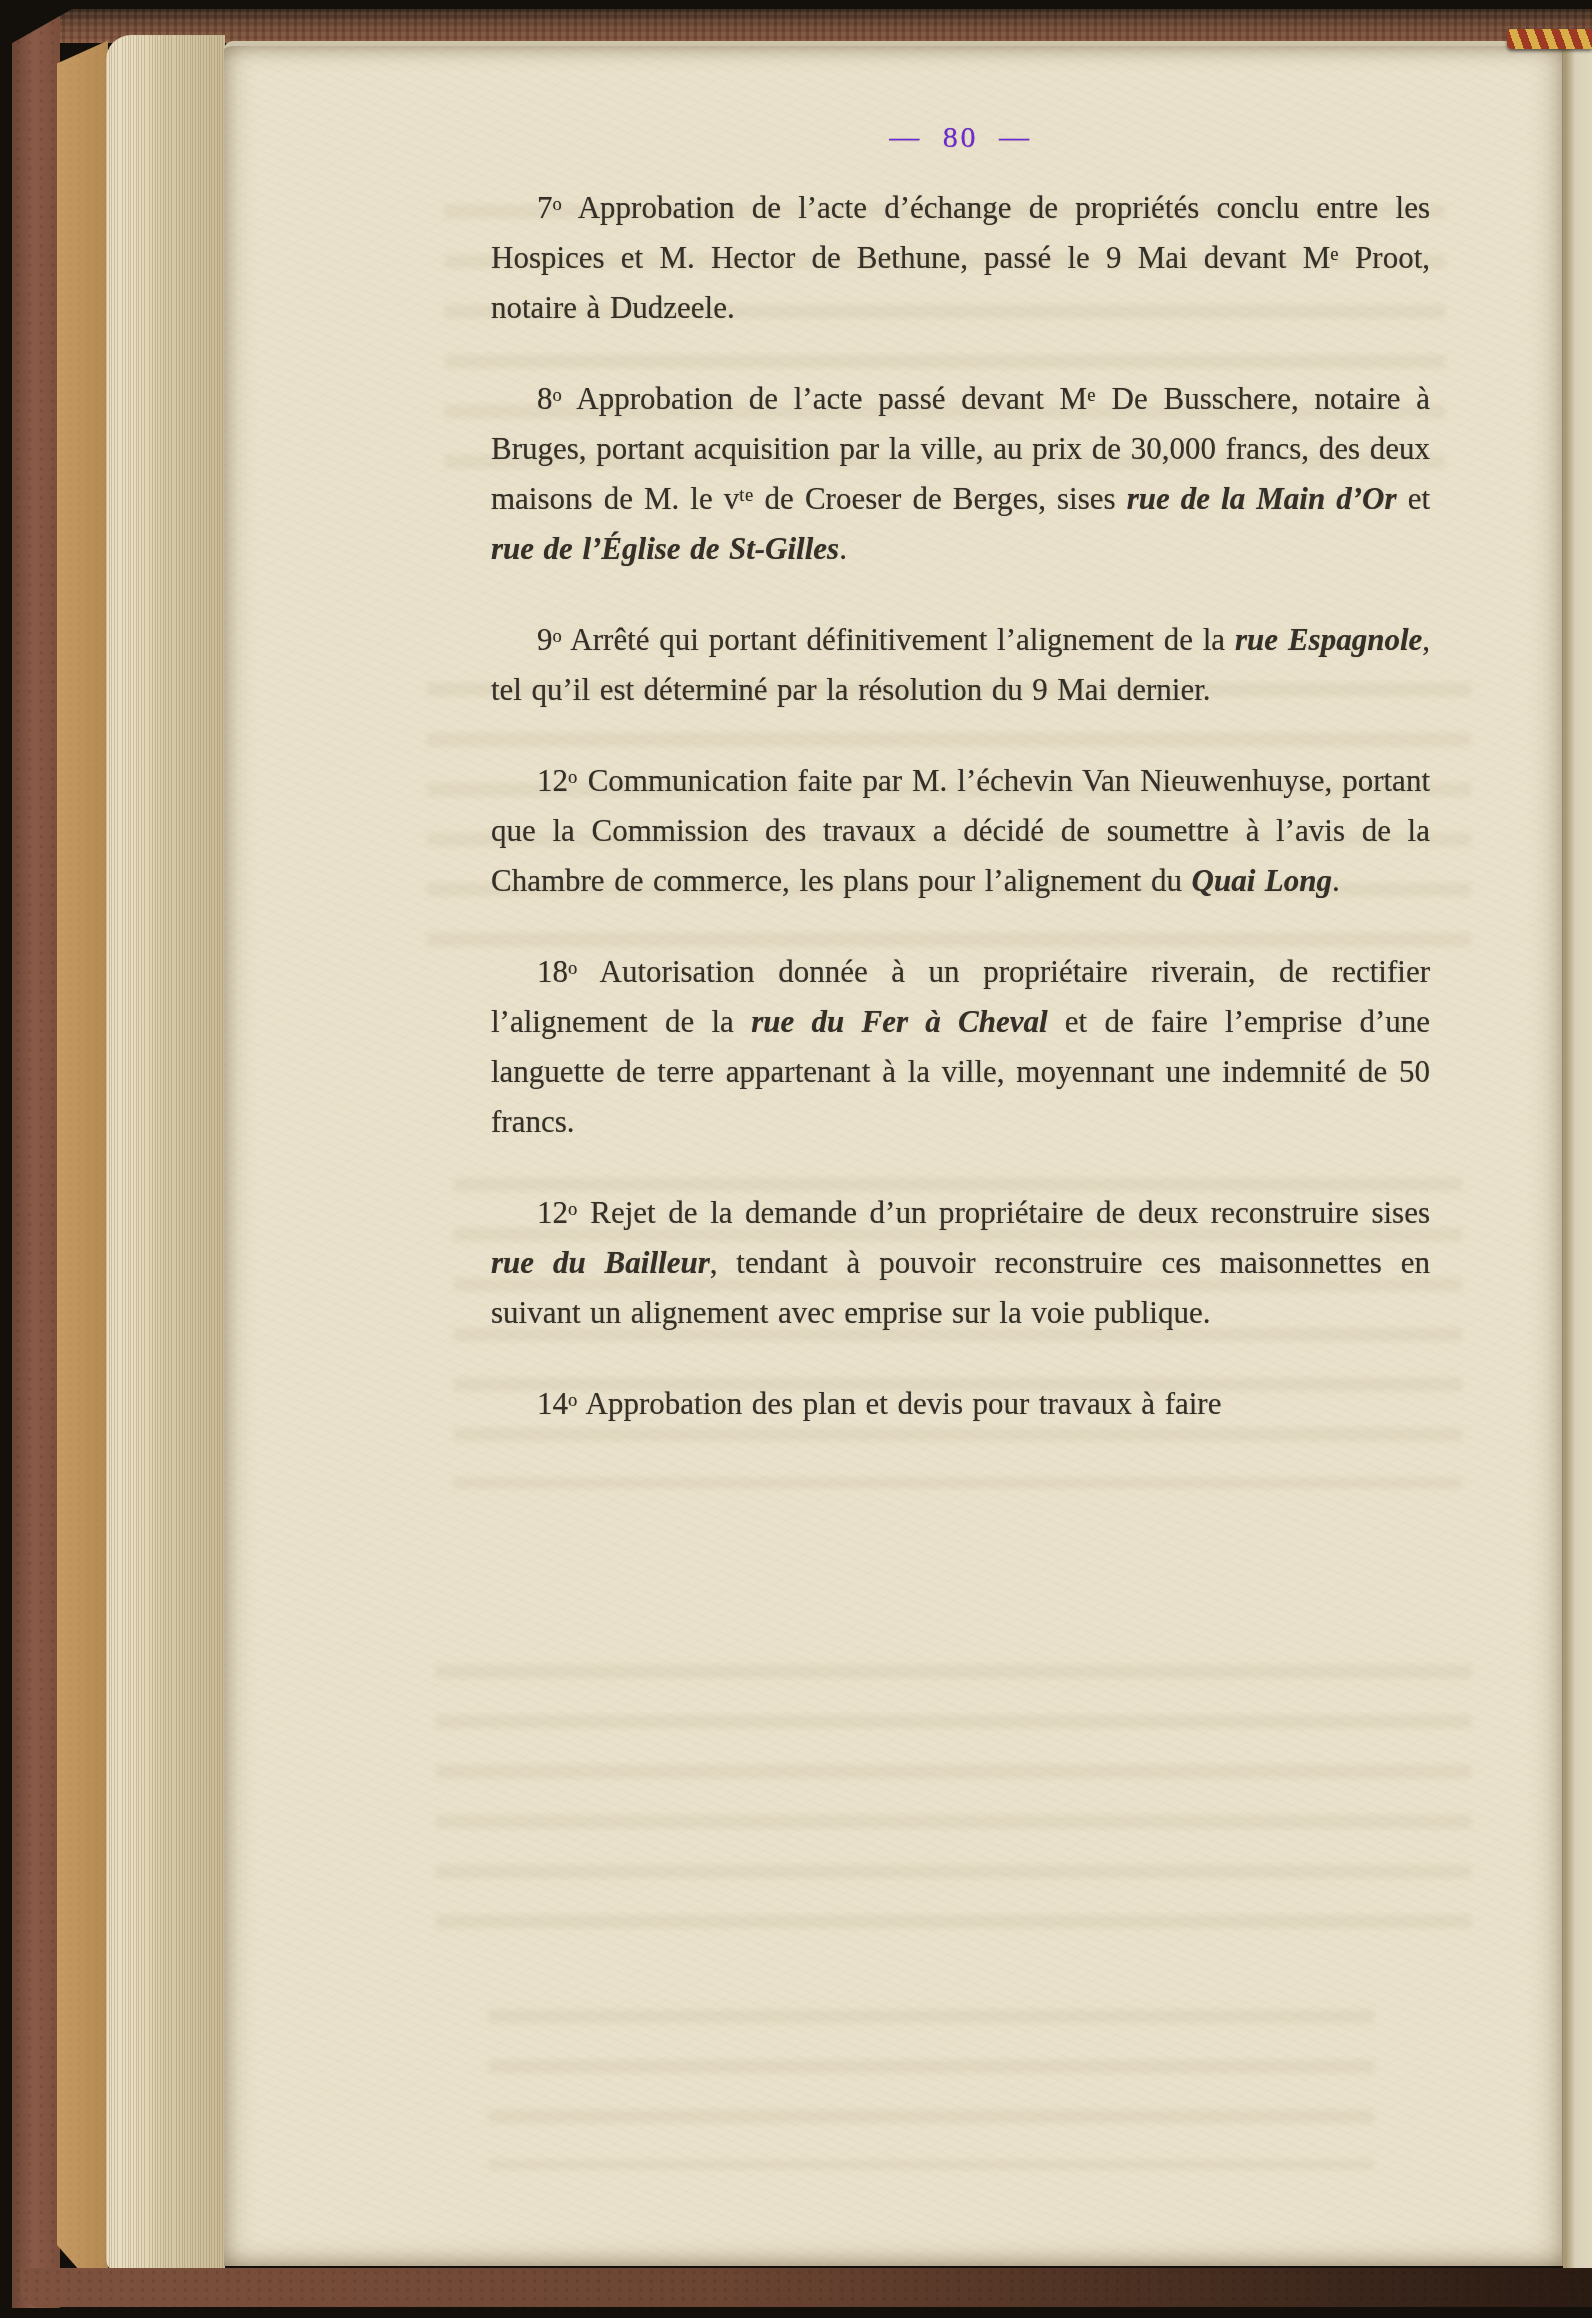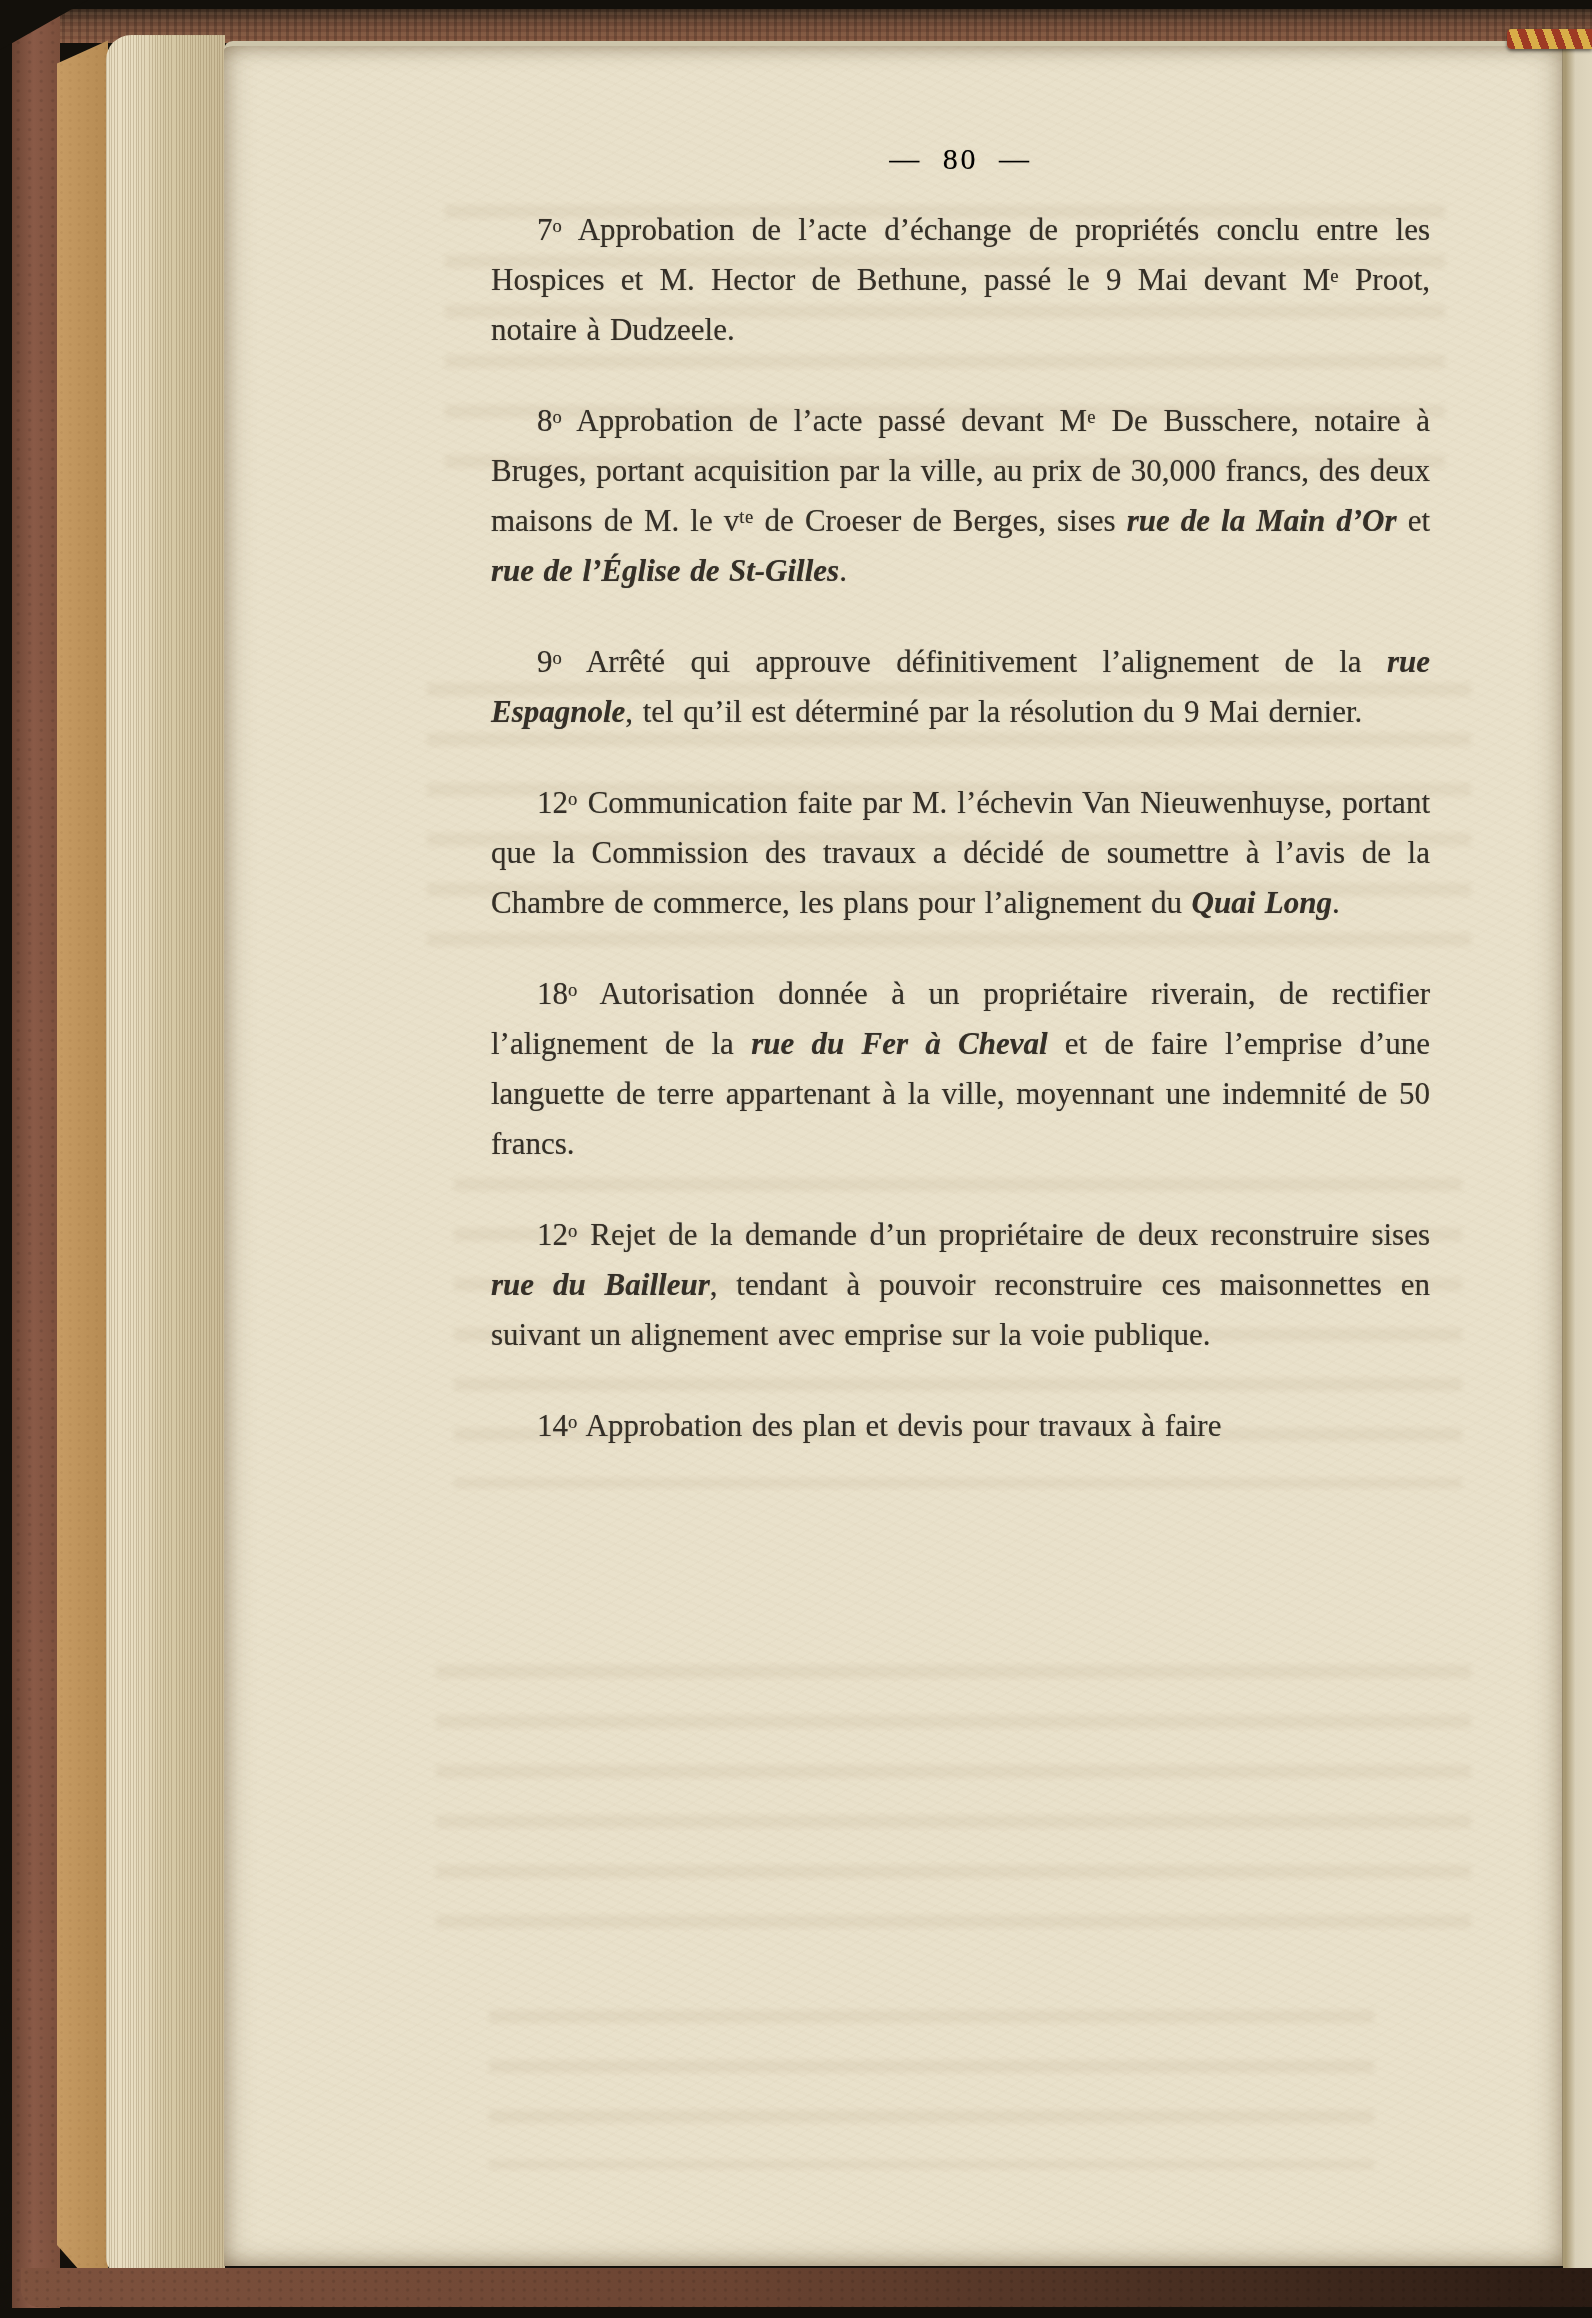--- a/index.html
+++ b/index.html
@@ -92,22 +92,22 @@
     background:linear-gradient(90deg,#a89974 0 2.7px,#d9d0b8 12.4px,#e2d9c1 35px);
   }
   
   .bleed{
     position:absolute;pointer-events:none;z-index:1;opacity:.5;filter:blur(2.7px);
     background:repeating-linear-gradient(180deg,rgba(146,122,86,.17) 0 13.3px,transparent 13.3px 50px);
   }
   
   .text-area{position:absolute;left:267px;top:0;width:939px;z-index:5;}
   .page-number{
-    margin-top:96px;text-align:center;
-    font-size:30px;color:#000000;letter-spacing:2.7px;word-spacing:10.6px;
+    margin-top:74px;text-align:center;
+    font-size:30px;color:#6d28d9;letter-spacing:2.7px;word-spacing:10.6px;
     text-shadow:0 0 0.9px rgba(55,48,38,.55);
   }
   .paragraphs{margin-top:29px;}
   p.para{
     margin:0 0 41px;font-size:31px;line-height:50px;color:var(--ink,#342f27);
     text-align:justify;text-indent:46px;word-spacing:1.8px;hyphens:none;
     text-shadow:0 0 0.9px rgba(50,44,34,.5);
   }
   p.para .it{font-style:italic;font-weight:bold;}
   p.para .sup{font-size:.6em;vertical-align:.42em;line-height:0;letter-spacing:0.4px;}
@@ -128,21 +128,21 @@
   <div class="bleed" style="left:203px;top:637px;width:1044px;height:283px;"></div>
   <div class="bleed" style="left:230px;top:1132px;width:1008px;height:310px;"></div>
   <div class="bleed" style="left:212px;top:1619px;width:1035px;height:292px;"></div>
   <div class="bleed" style="left:265px;top:1964px;width:885px;height:159px;"></div>
 
   <div class="text-area">
     <div class="page-number">— 80 —</div>
     <div class="paragraphs">
         <p class="para"><span>7</span><span class="sup">o</span><span> Approbation de l’acte d’échange de propriétés conclu entre les Hospices et M. Hector de Bethune, passé le 9 Mai devant M</span><span class="sup">e</span><span> Proot, notaire à Dudzeele.</span></p>
         <p class="para"><span>8</span><span class="sup">o</span><span> Approbation de l’acte passé devant M</span><span class="sup">e</span><span> De Busschere, notaire à Bruges, portant acquisition par la ville, au prix de 30,000 francs, des deux maisons de M. le v</span><span class="sup">te</span><span> de Croeser de Berges, sises </span><span class="it">rue de la Main d’Or</span><span> et </span><span class="it">rue de l’Église de St-Gilles</span><span>.</span></p>
-        <p class="para"><span>9</span><span class="sup">o</span><span> Arrêté qui approuve définitivement l’alignement de la </span><span class="it">rue Espagnole</span><span>, tel qu’il est déterminé par la résolution du 9 Mai dernier.</span></p>
+        <p class="para"><span>9</span><span class="sup">o</span><span> Arrêté qui portant définitivement l’alignement de la </span><span class="it">rue Espagnole</span><span>, tel qu’il est déterminé par la résolution du 9 Mai dernier.</span></p>
         <p class="para"><span>12</span><span class="sup">o</span><span> Communication faite par M. l’échevin Van Nieuwenhuyse, portant que la Commission des travaux a décidé de soumettre à l’avis de la Chambre de commerce, les plans pour l’alignement du </span><span class="it">Quai Long</span><span>.</span></p>
         <p class="para"><span>18</span><span class="sup">o</span><span> Autorisation donnée à un propriétaire riverain, de rectifier l’alignement de la </span><span class="it">rue du Fer à Cheval</span><span> et de faire l’emprise d’une languette de terre appartenant à la ville, moyennant une indemnité de 50 francs.</span></p>
         <p class="para"><span>12</span><span class="sup">o</span><span> Rejet de la demande d’un propriétaire de deux reconstruire sises </span><span class="it">rue du Bailleur</span><span>, tendant à pouvoir reconstruire ces maisonnettes en suivant un alignement avec emprise sur la voie publique.</span></p>
         <p class="para"><span>14</span><span class="sup">o</span><span> Approbation des plan et devis pour travaux à faire</span></p>
       </div>
   </div>
 </div>
 <div class="page-sliver"></div>
 
 

